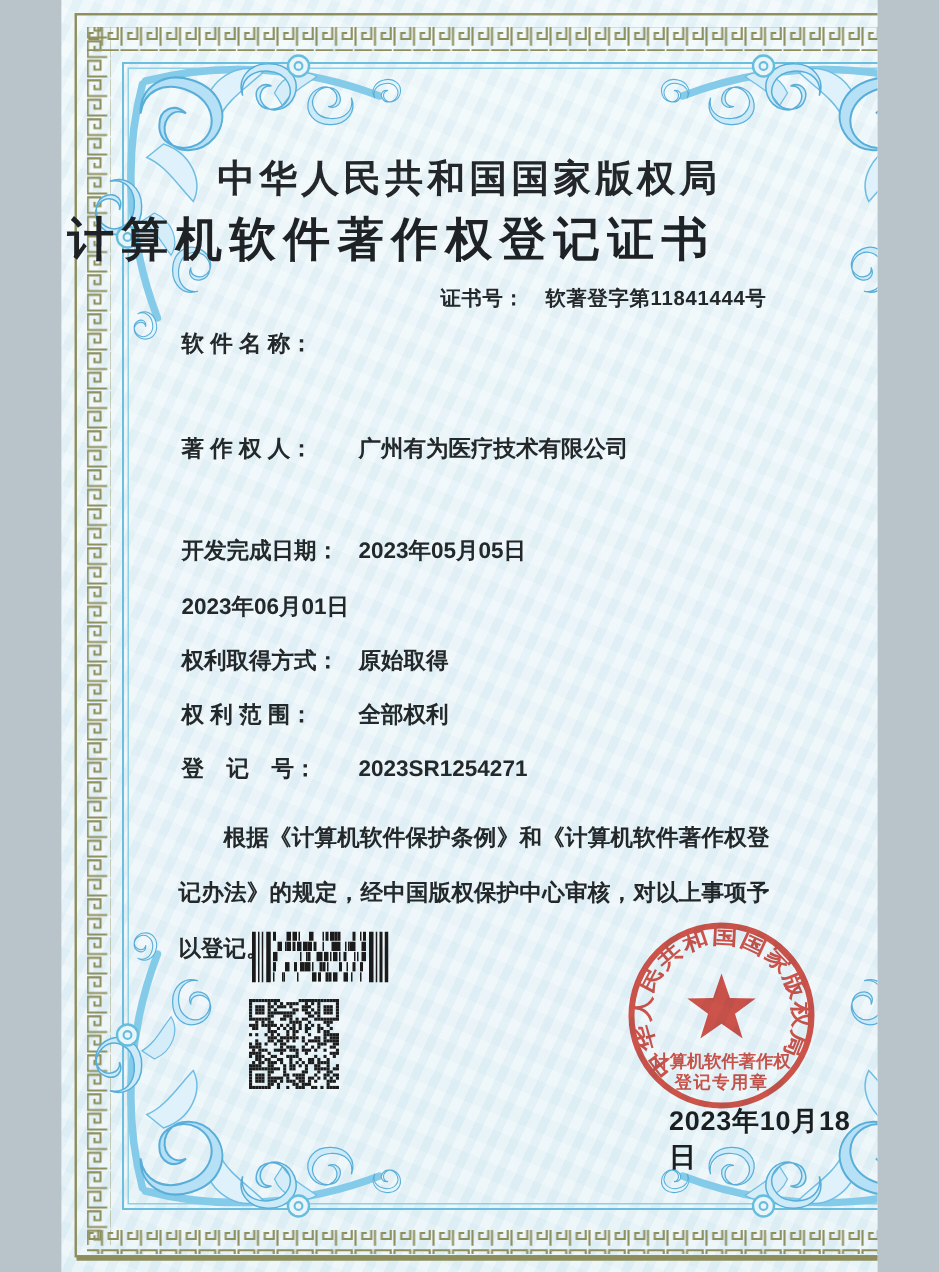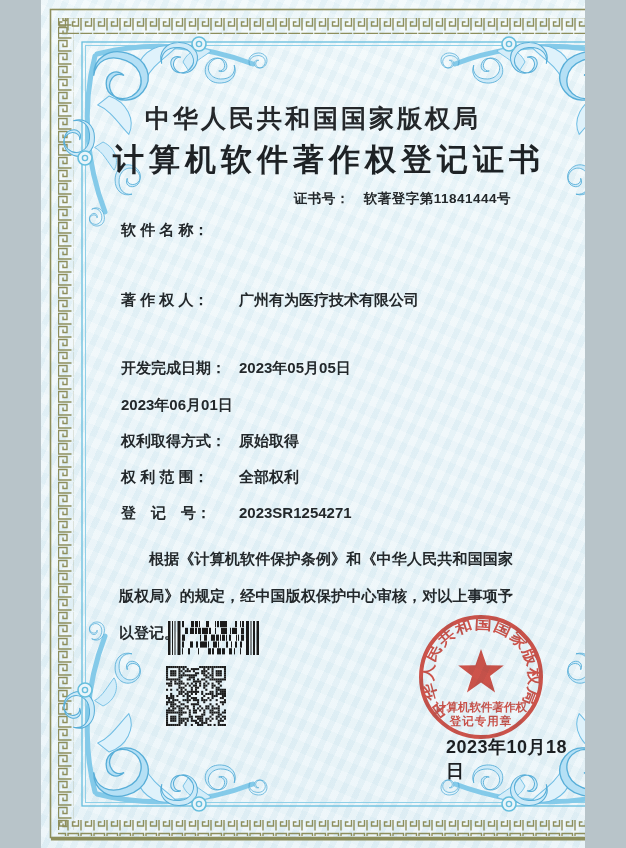--- a/index.html
+++ b/index.html
@@ -13,21 +13,21 @@
       repeating-linear-gradient(23deg, rgba(222,240,246,.3) 0 11px, rgba(245,252,254,.3) 11px 21px),
       linear-gradient(#edf6f9, #e2eff5);
     font-family:"Liberation Sans","DejaVu Sans",sans-serif;
     color:#23282b;
   }
   .border-svg{position:absolute;inset:0;pointer-events:none;}
   .abs{position:absolute;}
   .hdr1{top:102px;left:0;width:100%;text-align:center;
         font-family:"Liberation Serif","DejaVu Serif",serif;
         font-size:25px;font-weight:bold;letter-spacing:3px;color:#24272a;}
-  .hdr2{top:139px;left:16px;width:100%;text-align:center;
+  .hdr2{top:139px;left:4px;width:100%;
         font-family:"Liberation Serif","DejaVu Serif",serif;
         font-size:31px;font-weight:bold;letter-spacing:5px;color:#1e2225;}
   .certno{top:190px;right:74px;font-size:13.5px;font-weight:bold;letter-spacing:.5px;}
   .certno .gap{display:inline-block;width:14px;}
   .field{left:80px;right:60px;display:flex;font-size:15px;font-weight:bold;line-height:23px;}
   .field .lbl{flex:0 0 118px;white-space:pre;}
   .field .val{white-space:pre-line;}
   .r1{top:218px}.r2{top:288px}.r3{top:356px}.r4{top:393px}
   .r5{top:429px}.r6{top:465px}.r7{top:501px}
   .statement{top:540px;left:78px;right:72px;font-size:15px;font-weight:bold;
@@ -119,21 +119,21 @@
   </div>
   <div class="abs field r5">
     <span class="lbl">权利取得方式：</span>
     <span class="val">原始取得</span>
   </div>
   <div class="abs field r7">
     <span class="lbl">登　记　号：</span>
     <span class="val">2023SR1254271</span>
   </div>
 
-  <div class="abs statement">根据《计算机软件保护条例》和《中华人民共和国国家版权局》的规定，经中国版权保护中心审核，对以上事项予以登记。</div>
+  <div class="abs statement">根据《计算机软件保护条例》和《计算机软件著作权登记办法》的规定，经中国版权保护中心审核，对以上事项予以登记。</div>
 
   <svg class="abs barcode" id="barcode" width="91" height="34" viewBox="0 0 91 34">
       <rect x="0" y="0" width="2.5" height="34" fill="#1b1b1b"></rect>
       <rect x="4" y="0" width="1" height="34" fill="#1b1b1b"></rect>
       <rect x="6.5" y="0" width="1" height="34" fill="#1b1b1b"></rect>
       <rect x="9.5" y="0" width="3" height="34" fill="#1b1b1b"></rect>
       <rect x="78" y="0" width="3" height="34" fill="#1b1b1b"></rect>
       <rect x="82.5" y="0" width="1" height="34" fill="#1b1b1b"></rect>
       <rect x="85" y="0" width="2" height="34" fill="#1b1b1b"></rect>
       <rect x="88.5" y="0" width="2.5" height="34" fill="#1b1b1b"></rect>

